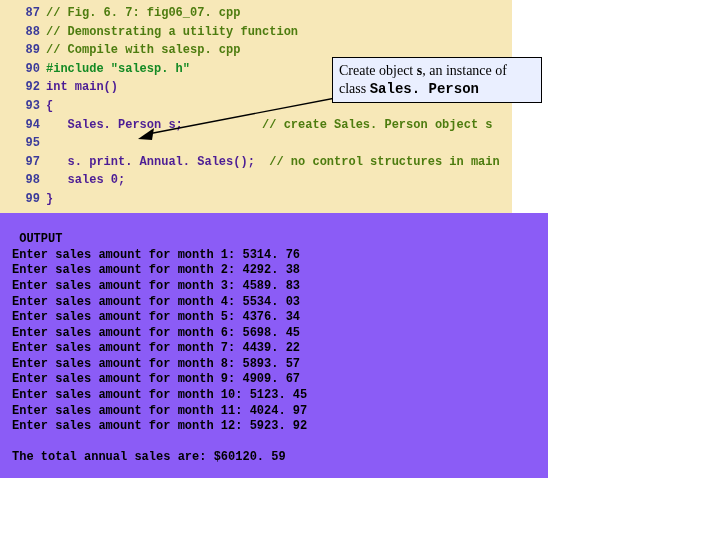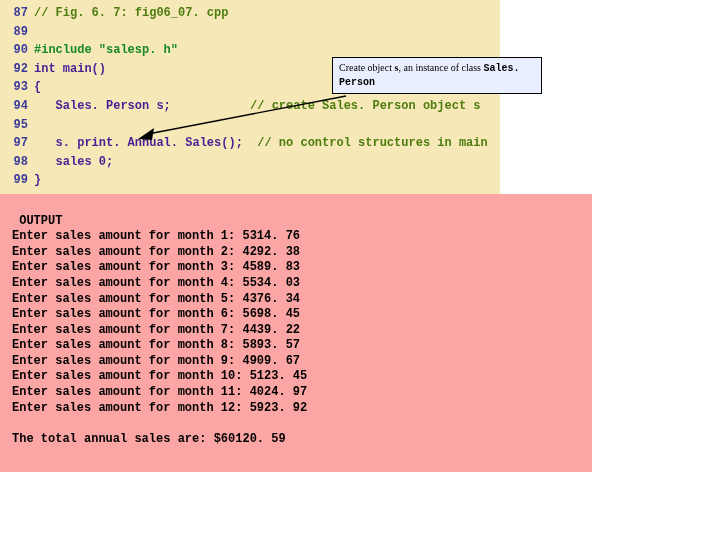--- a/index.html
+++ b/index.html
@@ -7,21 +7,21 @@
     padding: 0;
     width: 720px;
     height: 540px;
     font-family: "Courier New", monospace;
     font-size: 12px;
     background: #fff;
     position: relative;
   }
   .code-panel {
     background: #f7e8b8;
-    padding: 4px 0 4px 4px;
+    padding: 4px 0 4px 16px;
     width: 496px;
     position: relative;
   }
   .code-line {
     display: flex;
     font-weight: bold;
     line-height: 1.55;
   }
   .line-number {
     color: #3a3a9a;
@@ -39,57 +39,62 @@
   .ident   { color: #4c1d95; }
   .callout {
     position: absolute;
     top: 57px;
     left: 332px;
     width: 196px;
     background: #eaefff;
     border: 1px solid #000;
     padding: 4px 6px;
     font-family: "Times New Roman", serif;
-    font-size: 10px;
+    font-size: 14px;
     line-height: 1.25;
     z-index: 4;
   }
   .callout b.serif { font-family: "Times New Roman", serif; font-weight: bold; }
   .callout b.mono  { font-family: "Courier New", monospace; font-weight: bold; }
   .arrow-svg {
     position: absolute;
     top: 94px;
     left: 136px;
     z-index: 3;
     pointer-events: none;
   }
   .output-panel {
-    background: #fca5a5;
-    width: 592px;
-    padding: 4px 0 25px 12px;
+    background: #8b5cf6;
+    width: 548px;
+    padding: 4px 0 12px 12px;
     font-weight: bold;
     line-height: 1.3;
     white-space: pre;
     color: #000;
     box-sizing: border-box;
   }
   .output-panel .hdr { margin-bottom: 0; }
 </style>
 </head>
 <body>
 
 <div class="code-panel">
 
   <div id="code-lines">
       <div class="code-line">
         <span class="line-number">87</span>
         <span class="code-text"><span class="comment">// Fig. 6. 7: fig06_07. cpp</span></span>
       </div>
       <div class="code-line">
+        <span class="line-number">88</span>
+        <span class="code-text"><span class="comment">// Demonstrating a utility function</span></span>
+      </div>
+      <div class="code-line">
         <span class="line-number">89</span>
+        <span class="code-text"><span class="comment">// Compile with salesp. cpp</span></span>
       </div>
       <div class="code-line">
         <span class="line-number">90</span>
         <span class="code-text"><span class="preproc">#include "salesp. h"</span></span>
       </div>
       <div class="code-line">
         <span class="line-number">92</span>
         <span class="code-text"><span class="keyword">int</span><span class="ident"> main()</span></span>
       </div>
       <div class="code-line">

